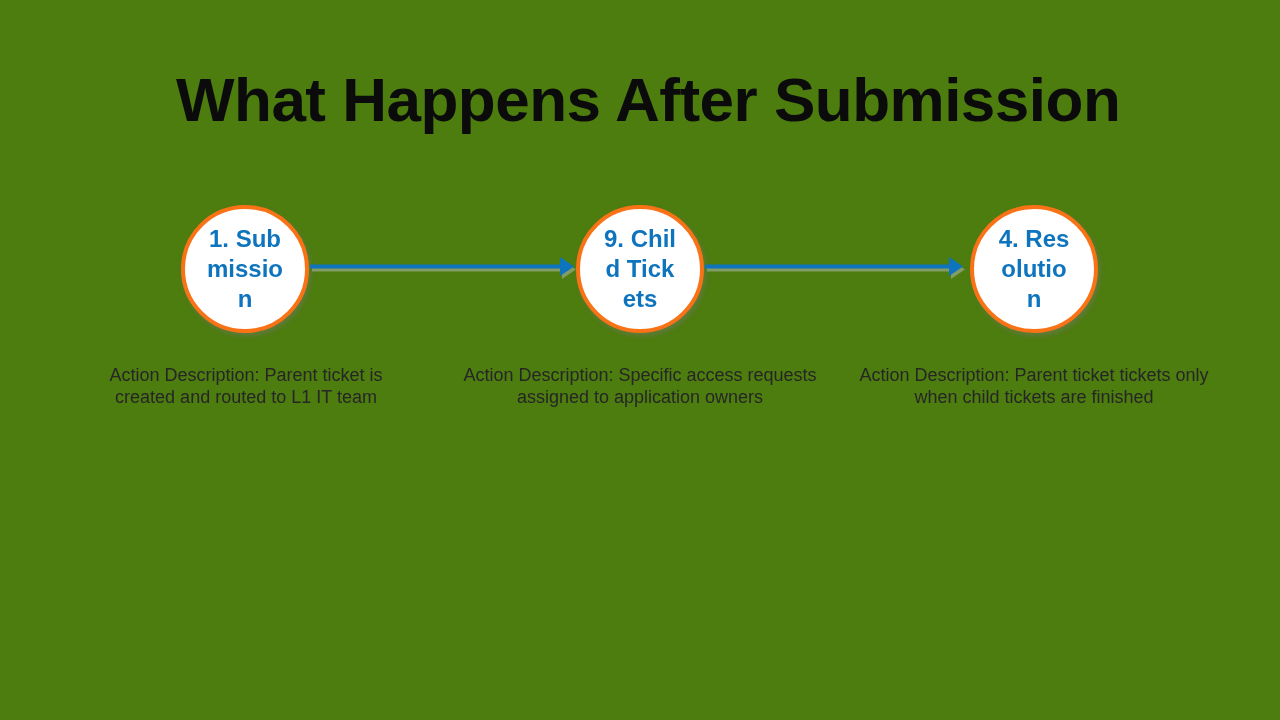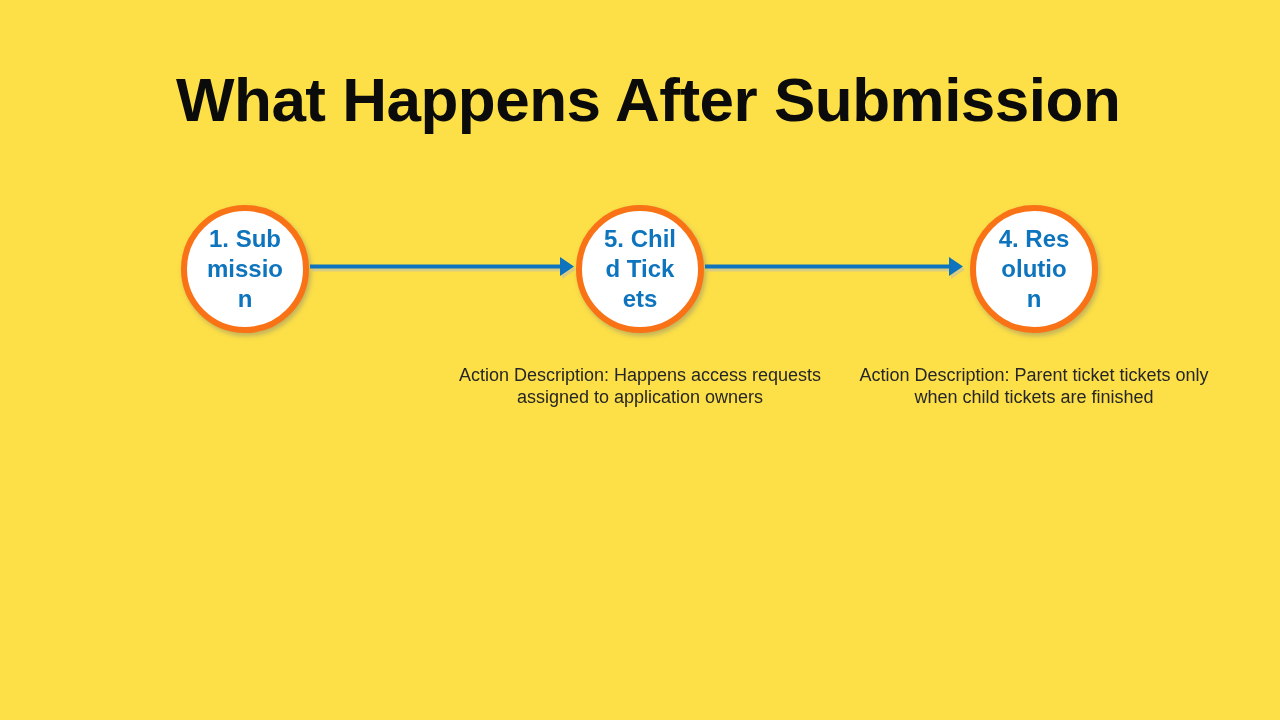--- a/index.html
+++ b/index.html
@@ -11,21 +11,21 @@
     height: 720px;
     background: #ffffff;
     font-family: "Liberation Sans", sans-serif;
     overflow: hidden;
     position: relative;
   }
 
   .slide {
     position: absolute;
     inset: 0;
-    background: #fde047;
+    background: #4d7c0f;
   }
 
   
   .slide-title {
     position: absolute;
     left: 176px;
     top: 62px;
     width: 940px;
     font-size: 62px;
     line-height: 76px;
@@ -49,21 +49,21 @@
     width: 128px;
     height: 128px;
     top: 205px;
   }
 
   .node-circle {
     position: absolute;
     inset: 0;
     border-radius: 50%;
     background: #ffffff;
-    border: 6px solid #f97316;
+    border: 4px solid #f97316;
     box-sizing: border-box;
     box-shadow: 2px 3px 5px rgba(120, 120, 120, 0.45);
     display: flex;
     align-items: center;
     justify-content: center;
   }
 
   .node-label {
     width: 78px;
     text-align: center;
@@ -125,40 +125,41 @@
           <path d="M0 12.5 H250 V5 L264 14.5 L250 24 V16.5 H0 Z" fill="#b9b9b9" opacity="0.5"></path>
         </g>
         <g>
           <path d="M0 12.5 H250 V5 L264 14.5 L250 24 V16.5 H0 Z" fill="#0d74bd"></path>
         </g>
       </svg>
     </div>
 
     <div class="node node-2">
       <div class="node-circle">
-        <div class="node-label">5. Child Tickets</div>
+        <div class="node-label">9. Child Tickets</div>
       </div>
     </div>
 
     <div class="arrow arrow-2">
       <svg viewBox="0 0 266 34" preserveAspectRatio="none" aria-hidden="true">
         <g transform="translate(2,3)">
           <path d="M0 12.5 H244 V5 L258 14.5 L244 24 V16.5 H0 Z" fill="#b9b9b9" opacity="0.5"></path>
         </g>
         <g>
           <path d="M0 12.5 H244 V5 L258 14.5 L244 24 V16.5 H0 Z" fill="#0d74bd"></path>
         </g>
       </svg>
     </div>
 
     <div class="node node-3">
       <div class="node-circle">
         <div class="node-label">4. Resolution</div>
       </div>
     </div>
 
+    <div class="caption caption-1">Action Description: Parent ticket is created and routed to L1 IT team</div>
 
-    <div class="caption caption-2">Action Description: Happens access requests assigned to application owners</div>
+    <div class="caption caption-2">Action Description: Specific access requests assigned to application owners</div>
 
     <div class="caption caption-3">Action Description: Parent ticket tickets only when child tickets are finished</div>
 
   </div>
 </div>
 
 </body></html>

